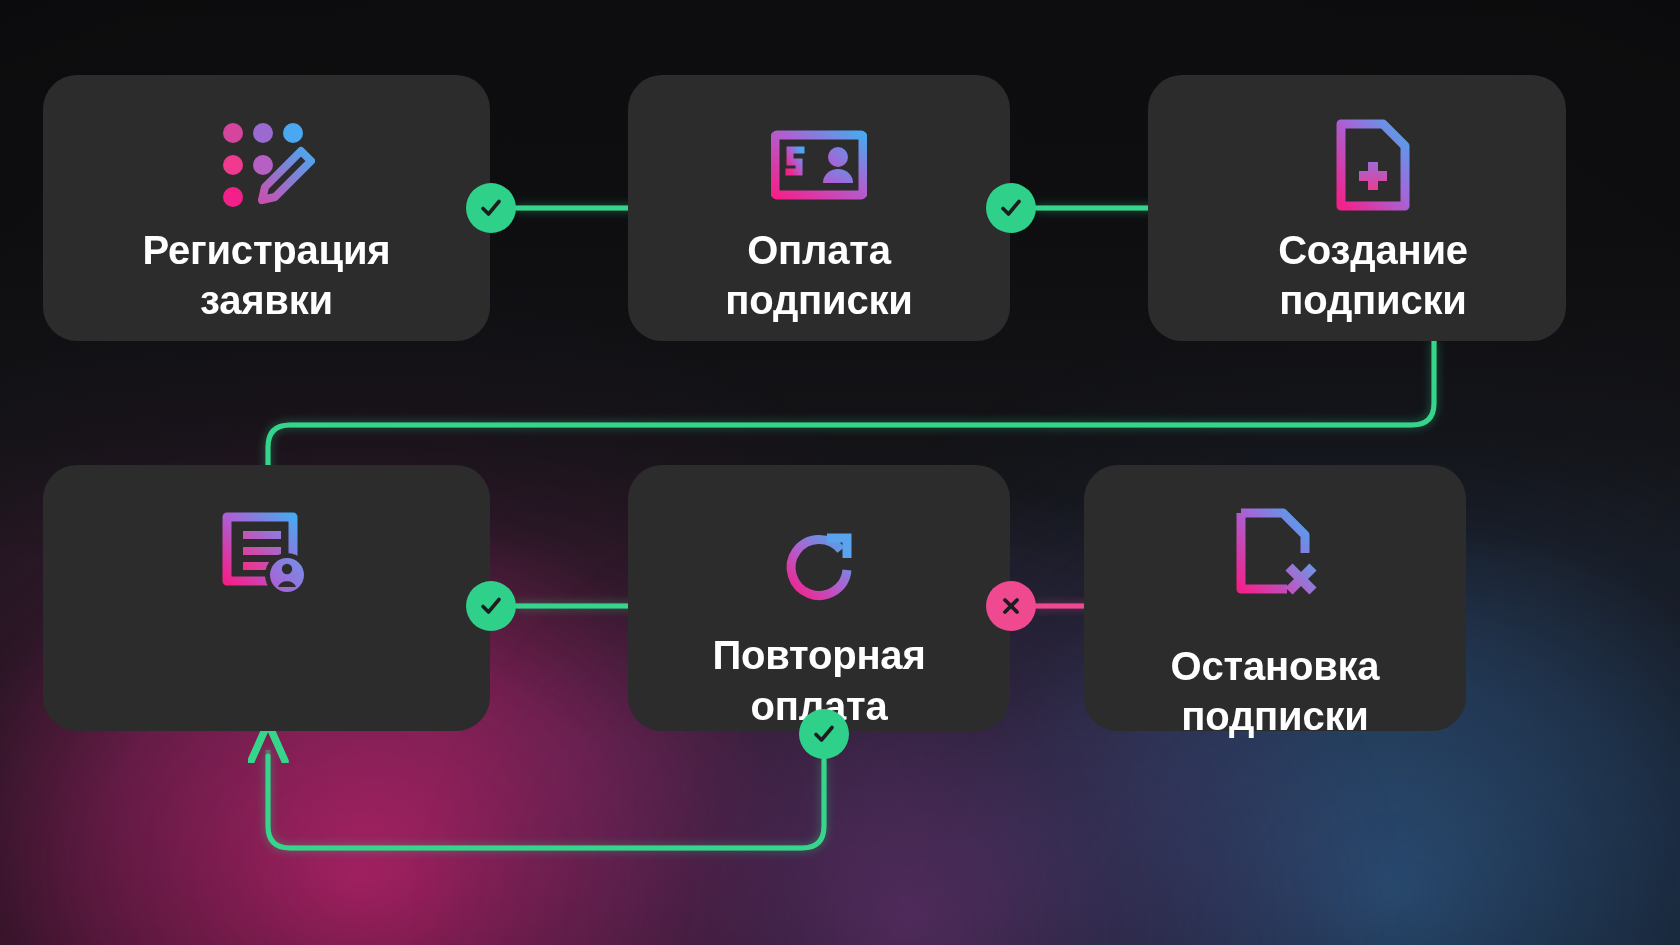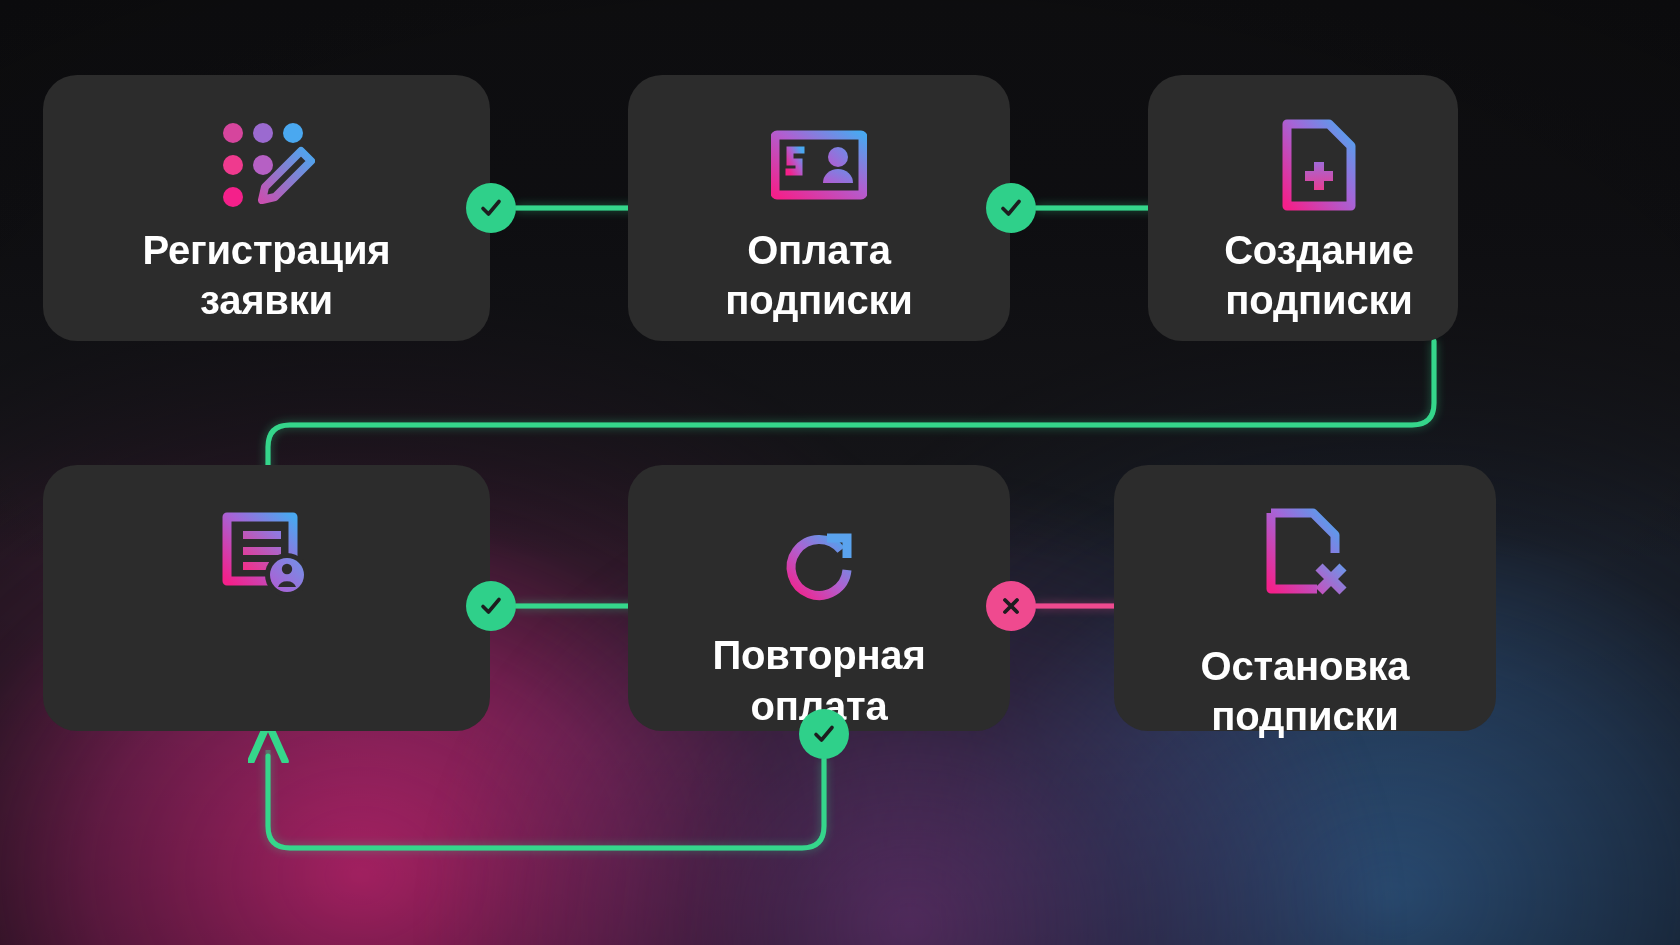--- a/index.html
+++ b/index.html
@@ -209,21 +209,21 @@
         <rect x="4" y="5" width="88" height="60" rx="2" fill="none" stroke="url(#gNote)" stroke-width="9"></rect>
         <path d="M30,20 L19,20 L19,32 L28,32 L28,42 L18,42" fill="none" stroke="url(#gNote)" stroke-width="7" stroke-linecap="square" stroke-linejoin="miter"></path>
         <circle cx="67" cy="27" r="10" fill="url(#gPers)"></circle>
         <path d="M52,53 a15,14 0 0 1 30,0 Z" fill="url(#gPers)"></path>
       </svg>
     </div>
     <div class="card-label">Оплата
 подписки</div>
   </div>
 
-  <div class="card" style="left:1148px; top:75px; width:310px; height:266px;padding-left:32px;">
+  <div class="card" style="left:1148px; top:75px; width:418px; height:266px;padding-left:32px;">
     <div class="card-icon">
       <svg width="80" height="94" viewBox="0 0 80 94">
         <defs>
           <linearGradient id="gDocP" x1="0" y1="1" x2="1" y2="0">
             <stop offset="0%" stop-color="#f4208a"></stop>
             <stop offset="55%" stop-color="#a565d8"></stop>
             <stop offset="100%" stop-color="#4aa8f0"></stop>
           </linearGradient>
           <linearGradient id="gPlus" x1="0" y1="1" x2="0" y2="0">
             <stop offset="0%" stop-color="#e83d92"></stop>
@@ -277,21 +277,21 @@
           </linearGradient>
         </defs>
         <path d="M66,24 A28,28 0 1 0 72,44" fill="none" stroke="url(#gRef)" stroke-width="9" stroke-linecap="butt"></path>
         <path d="M52,12 L72,12 L72,32" fill="none" stroke="#5aa3ee" stroke-width="9" stroke-linecap="butt" stroke-linejoin="miter"></path>
       </svg>
     </div>
     <div class="card-label">Повторная
 оплата</div>
   </div>
 
-  <div class="card" style="left:1114px; top:465px; width:382px; height:266px;gap:28px;">
+  <div class="card" style="left:1084px; top:465px; width:382px; height:266px;gap:28px;">
     <div class="card-icon">
       <svg width="84" height="94" viewBox="0 0 84 94">
         <defs>
           <linearGradient id="gDocX" x1="0" y1="1" x2="1" y2="0">
             <stop offset="0%" stop-color="#f4208a"></stop>
             <stop offset="55%" stop-color="#a565d8"></stop>
             <stop offset="100%" stop-color="#4aa8f0"></stop>
           </linearGradient>
           <linearGradient id="gX" x1="0" y1="1" x2="1" y2="0">
             <stop offset="0%" stop-color="#c254c0"></stop>

